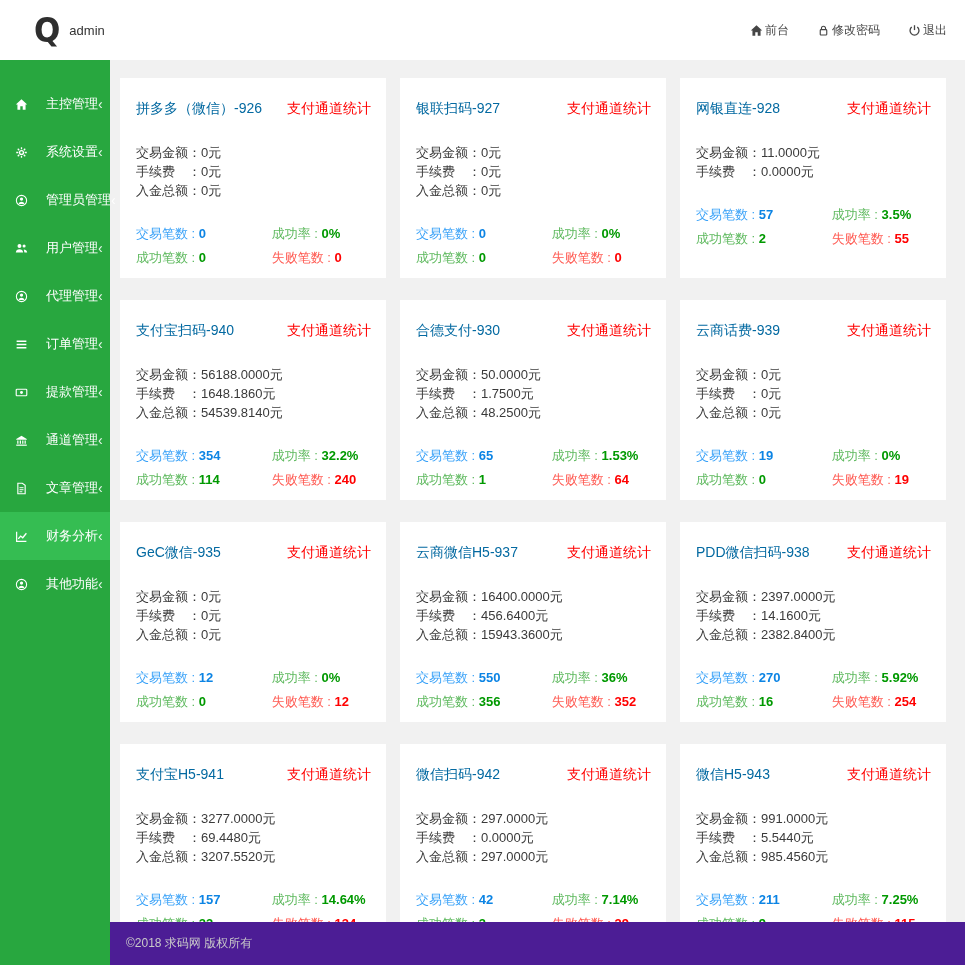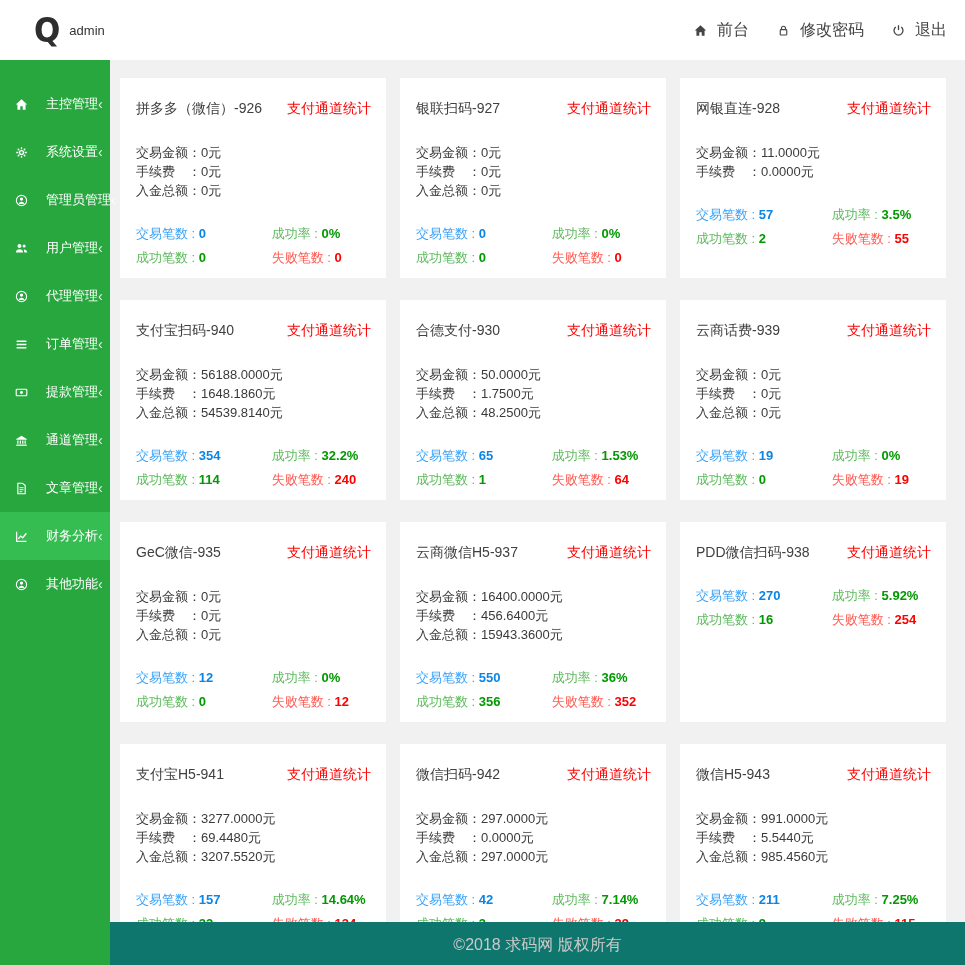--- a/index.html
+++ b/index.html
@@ -16,22 +16,22 @@
     padding:0 18px 0 34px;
   }
   .brand { display:flex; align-items:center; gap:9px; }
   .logo {
     font-size:31px; font-weight:900; color:#2e2e2e; line-height:1;
     font-family:"DejaVu Sans",sans-serif; transform:scaleY(1.08);
   }
   .brand-name { font-size:13px; color:#333; }
   .top-nav { display:flex; align-items:center; gap:28px; }
   .top-nav .nav-item {
-    display:flex; align-items:center; gap:10px;
-    font-size:16px; color:#454545; cursor:pointer; text-decoration:none;
+    display:flex; align-items:center; gap:2px;
+    font-size:12px; color:#454545; cursor:pointer; text-decoration:none;
   }
   .top-nav .nav-icon { display:flex; color:#454545; }
   
   .body-row { flex:1; display:flex; min-height:0; }
   
   .sidebar {
     width:110px; flex:none; background:var(--green-side,#28a73f);
     padding-top:20px;
   }
   .menu-item {
@@ -46,40 +46,40 @@
   
   .main { flex:1; display:flex; flex-direction:column; min-width:0; }
   .content {
     height:862px; overflow:hidden; background:#f1f1f1;
     padding:18px 0 0 10px;
     display:flex; flex-wrap:wrap; align-content:flex-start;
     column-gap:14px; row-gap:22px;
   }
   .card { width:266px; height:200px; background:#fff; flex:none; }
   .card-head { display:flex; justify-content:space-between; align-items:flex-start; padding:22px 15px 0 16px; }
-  .card-title { font-size:14px; color:#404040; }
+  .card-title { font-size:14px; color:#0369a1; }
   .card-link { font-size:14px; color:var(--accent-red,#ff0000); text-decoration:none; cursor:pointer; white-space:nowrap; }
   .card-details { margin:25px 16px 0; font-size:13px; color:#3a3a3a; }
   .detail-line { line-height:19px; white-space:nowrap; }
   .card-stats {
     margin:25px 16px 0; display:grid;
     grid-template-columns:58% 42%; row-gap:6px; font-size:13px; white-space:nowrap;
   }
   .s-val { font-weight:bold; }
   .st-blue  .s-label { color:var(--stat-blue,#3aa2f8); }
   .st-blue  .s-val   { color:var(--stat-blue-strong,#0c84e4); }
   .st-green .s-label { color:var(--stat-green,#5cb85c); }
   .st-green .s-val   { color:var(--stat-green-strong,#009900); }
   .st-red   .s-label { color:var(--stat-red,#ff5a52); }
   .st-red   .s-val   { color:var(--stat-red-strong,#ff0000); }
   
   .footer {
-    height:43px; flex:none; background:#0f766e;
-    text-align:center; padding:13px 16px 0;
-    font-size:16px; color:#c9c9c9;
+    height:43px; flex:none; background:#4c1d95;
+    text-align:left; padding:13px 16px 0;
+    font-size:12px; color:#c9c9c9;
   }
 </style>
 </head>
 <body>
 
 <div class="header">
   <div class="brand">
     <span class="logo">Q</span>
     <span class="brand-name">admin</span>
   </div>
@@ -367,20 +367,25 @@
       <div class="stat st-green"><span class="s-label">成功率 : </span><span class="s-val">36%</span></div>
       <div class="stat st-green"><span class="s-label">成功笔数 : </span><span class="s-val">356</span></div>
       <div class="stat st-red"><span class="s-label">失败笔数 : </span><span class="s-val">352</span></div>
     </div>
   </div>
         <div class="card">
     <div class="card-head">
       <span class="card-title">PDD微信扫码-938</span>
       <a class="card-link">支付通道统计</a>
     </div>
+    <div class="card-details">
+      <div class="detail-line"><span>交易金额：</span><span>2397.0000元</span></div>
+      <div class="detail-line"><span>手续费　：</span><span>14.1600元</span></div>
+      <div class="detail-line"><span>入金总额：</span><span>2382.8400元</span></div>
+    </div>
     <div class="card-stats">
       <div class="stat st-blue"><span class="s-label">交易笔数 : </span><span class="s-val">270</span></div>
       <div class="stat st-green"><span class="s-label">成功率 : </span><span class="s-val">5.92%</span></div>
       <div class="stat st-green"><span class="s-label">成功笔数 : </span><span class="s-val">16</span></div>
       <div class="stat st-red"><span class="s-label">失败笔数 : </span><span class="s-val">254</span></div>
     </div>
   </div>
         <div class="card">
     <div class="card-head">
       <span class="card-title">支付宝H5-941</span>

